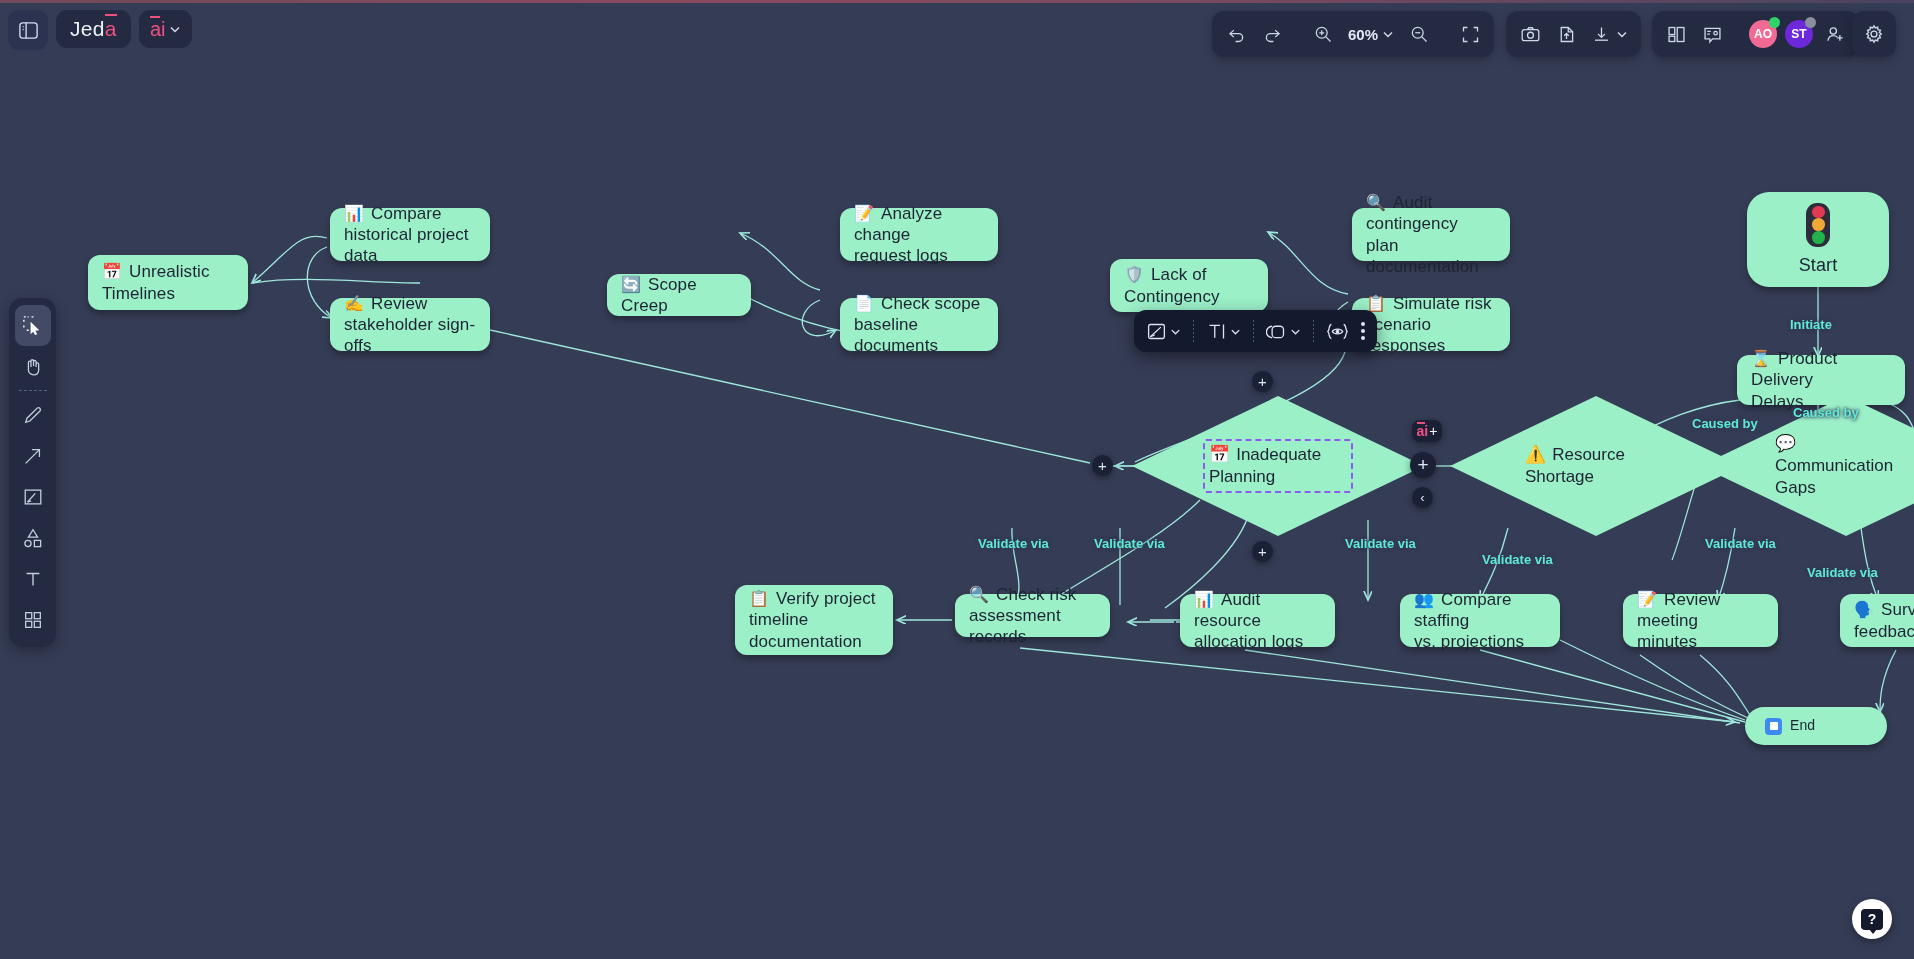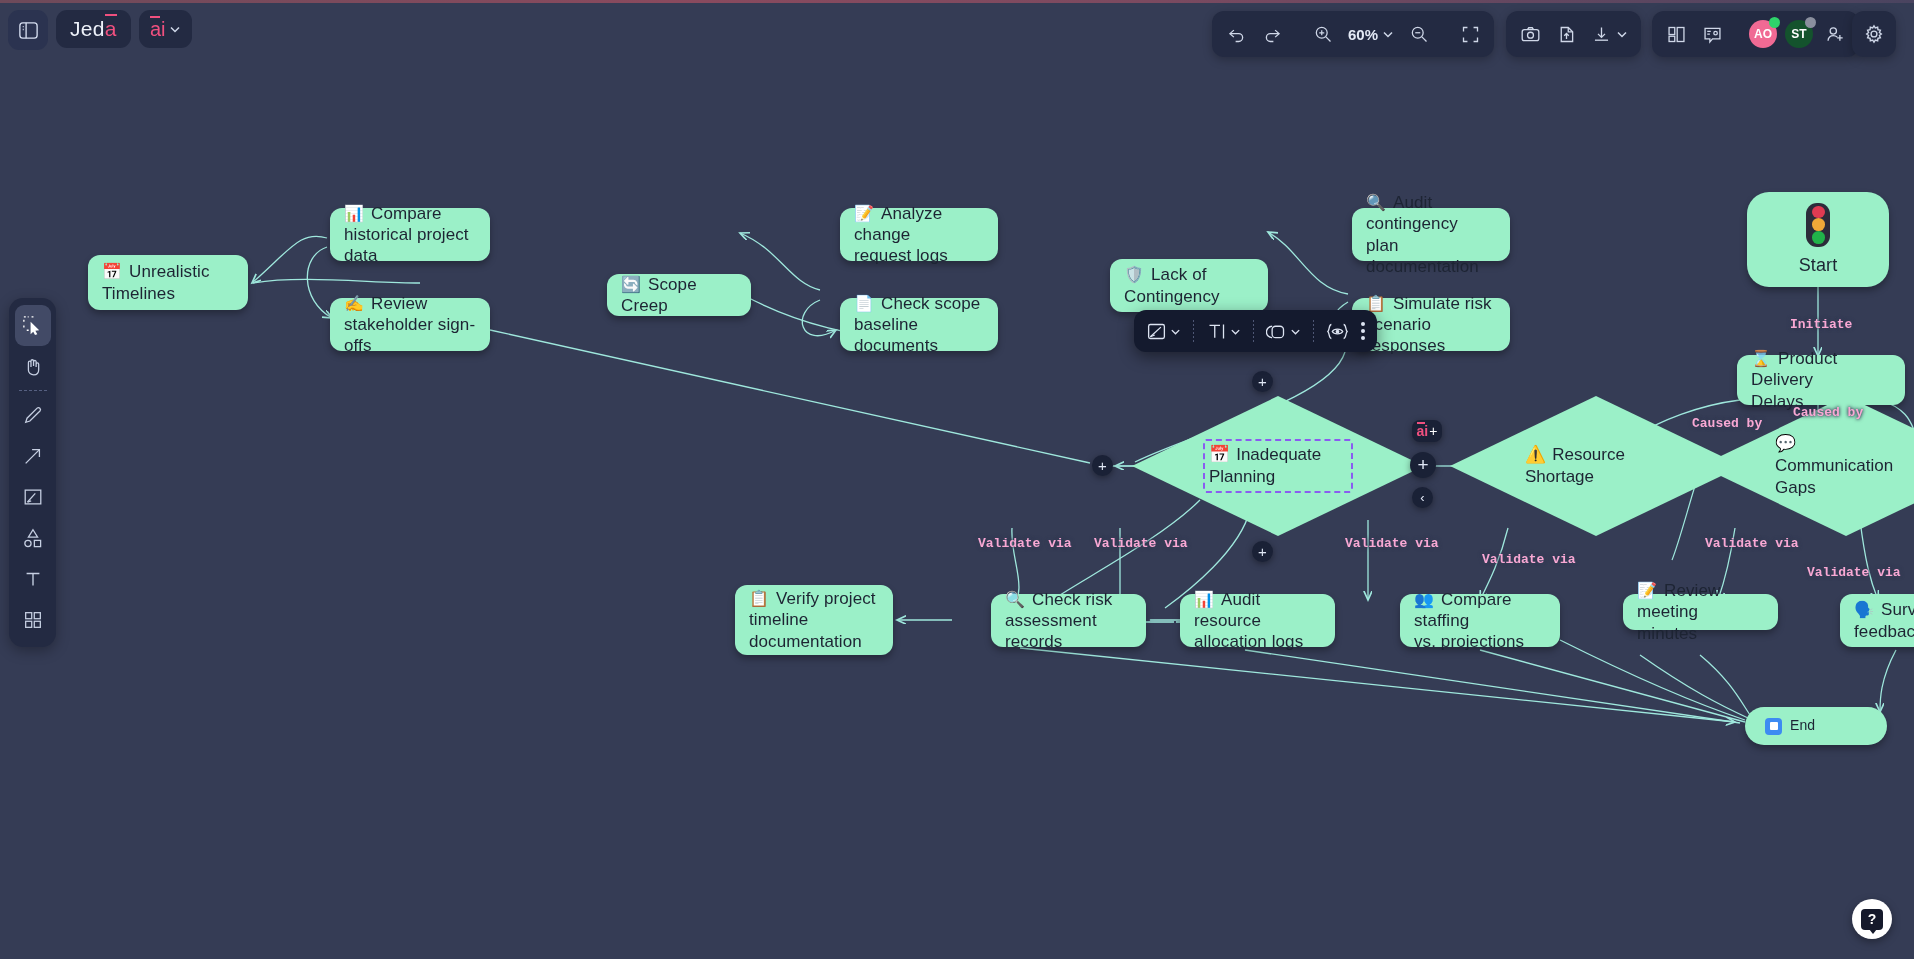--- a/index.html
+++ b/index.html
@@ -75,22 +75,22 @@
     width: 150px; text-align: left;
     padding: 3px 4px;
   }
   .diamond .dlabel .ico { margin-right: 6px; }
   .diamond.selected .dlabel {
     border: 2px dashed #8a5cf0; border-radius: 3px;
   }
 
   
   .elabel {
-    position: absolute; color: #f9a8d4;
-    font-family: Liberation Mono, monospace;
+    position: absolute; color: #5eead4;
+    font-family: Liberation Sans, sans-serif;
     font-size: 13px; font-weight: 700; white-space: nowrap;
     text-shadow: 0 0 4px #353c55, 0 0 3px #353c55;
   }
 
   
   #toolrail {
     position: absolute; left: 9px; top: 298px;
     width: 47px; background: #232a42;
     border-radius: 14px; padding: 7px 0;
     display: flex; flex-direction: column; align-items: center;
@@ -388,42 +388,42 @@
     </div>
 
     <div class="node" style="left:735px; top:585px; width:158px; height:70px;">
       <div>
         <span class="ico">📋</span><span>Verify project</span><br>
         <span>timeline</span><br>
         <span>documentation</span>
       </div>
     </div>
 
-    <div class="node" style="left:955px; top:594px; width:155px; height:53px;margin-left:36px;">
+    <div class="node" style="left:955px; top:594px; width:155px; height:43px;">
       <div>
         <span class="ico">🔍</span><span>Check risk</span><br>
         <span>assessment records</span>
       </div>
     </div>
 
     <div class="node" style="left:1400px; top:594px; width:160px; height:53px;">
       <div>
         <span class="ico">👥</span><span>Compare staffing</span><br>
         <span>vs. projections</span>
       </div>
     </div>
 
     <div class="node" style="left:1180px; top:594px; width:155px; height:53px;">
       <div>
         <span class="ico">📊</span><span>Audit resource</span><br>
         <span>allocation logs</span>
       </div>
     </div>
 
-    <div class="node" style="left:1623px; top:594px; width:155px; height:36px;">
+    <div class="node" style="left:1623px; top:594px; width:155px; height:53px;">
       <div>
         <span class="ico">📝</span><span>Review meeting</span><br>
         <span>minutes</span>
       </div>
     </div>
 
     <div class="node" style="left:1840px; top:594px; width:155px; height:53px;">
       <div>
         <span class="ico">🗣️</span><span>Survey</span><br>
         <span>feedback</span>
@@ -673,21 +673,21 @@
       </svg>
     </div>
     <div class="dsep"></div>
     <div class="btn" style="padding:0 2px">
       <span class="avatar" style="background:#f06a94">
         <span>AO</span>
         <span class="dot" style="background:#2fd36b"></span>
       </span>
     </div>
     <div class="btn" style="padding:0 2px">
-      <span class="avatar" style="background:#14532d">
+      <span class="avatar" style="background:#6d28d9">
         <span>ST</span>
         <span class="dot" style="background:#8a8f9e"></span>
       </span>
     </div>
     <div class="btn">
       <svg class="icn" width="21" height="21" viewBox="0 0 24 24" fill="none" stroke="currentColor" stroke-width="1.5">
         <circle cx="9.5" cy="8" r="3.6"></circle>
           <path d="M3.5 19 C3.5 15.3 6.2 13.3 9.5 13.3 C11.3 13.3 12.8 13.9 13.9 14.9"></path>
         <path d="M17 12.5 V19 M13.8 15.8 H20.2"></path>
       </svg>

